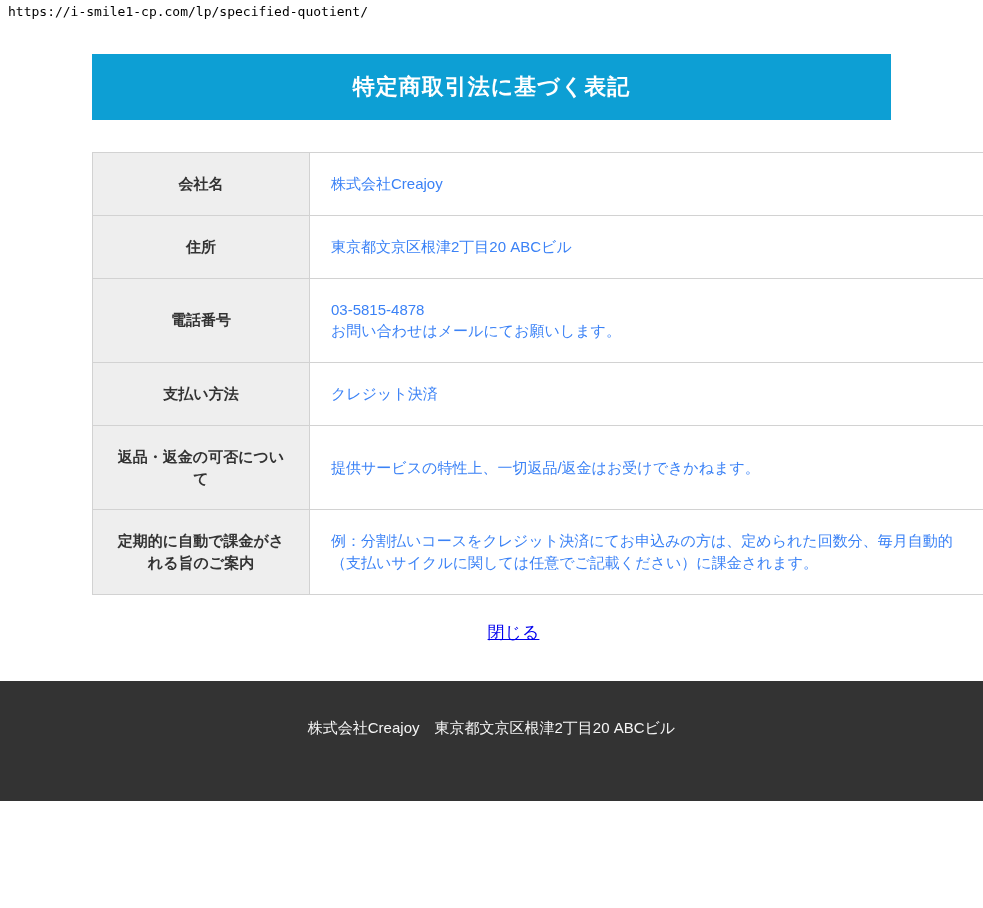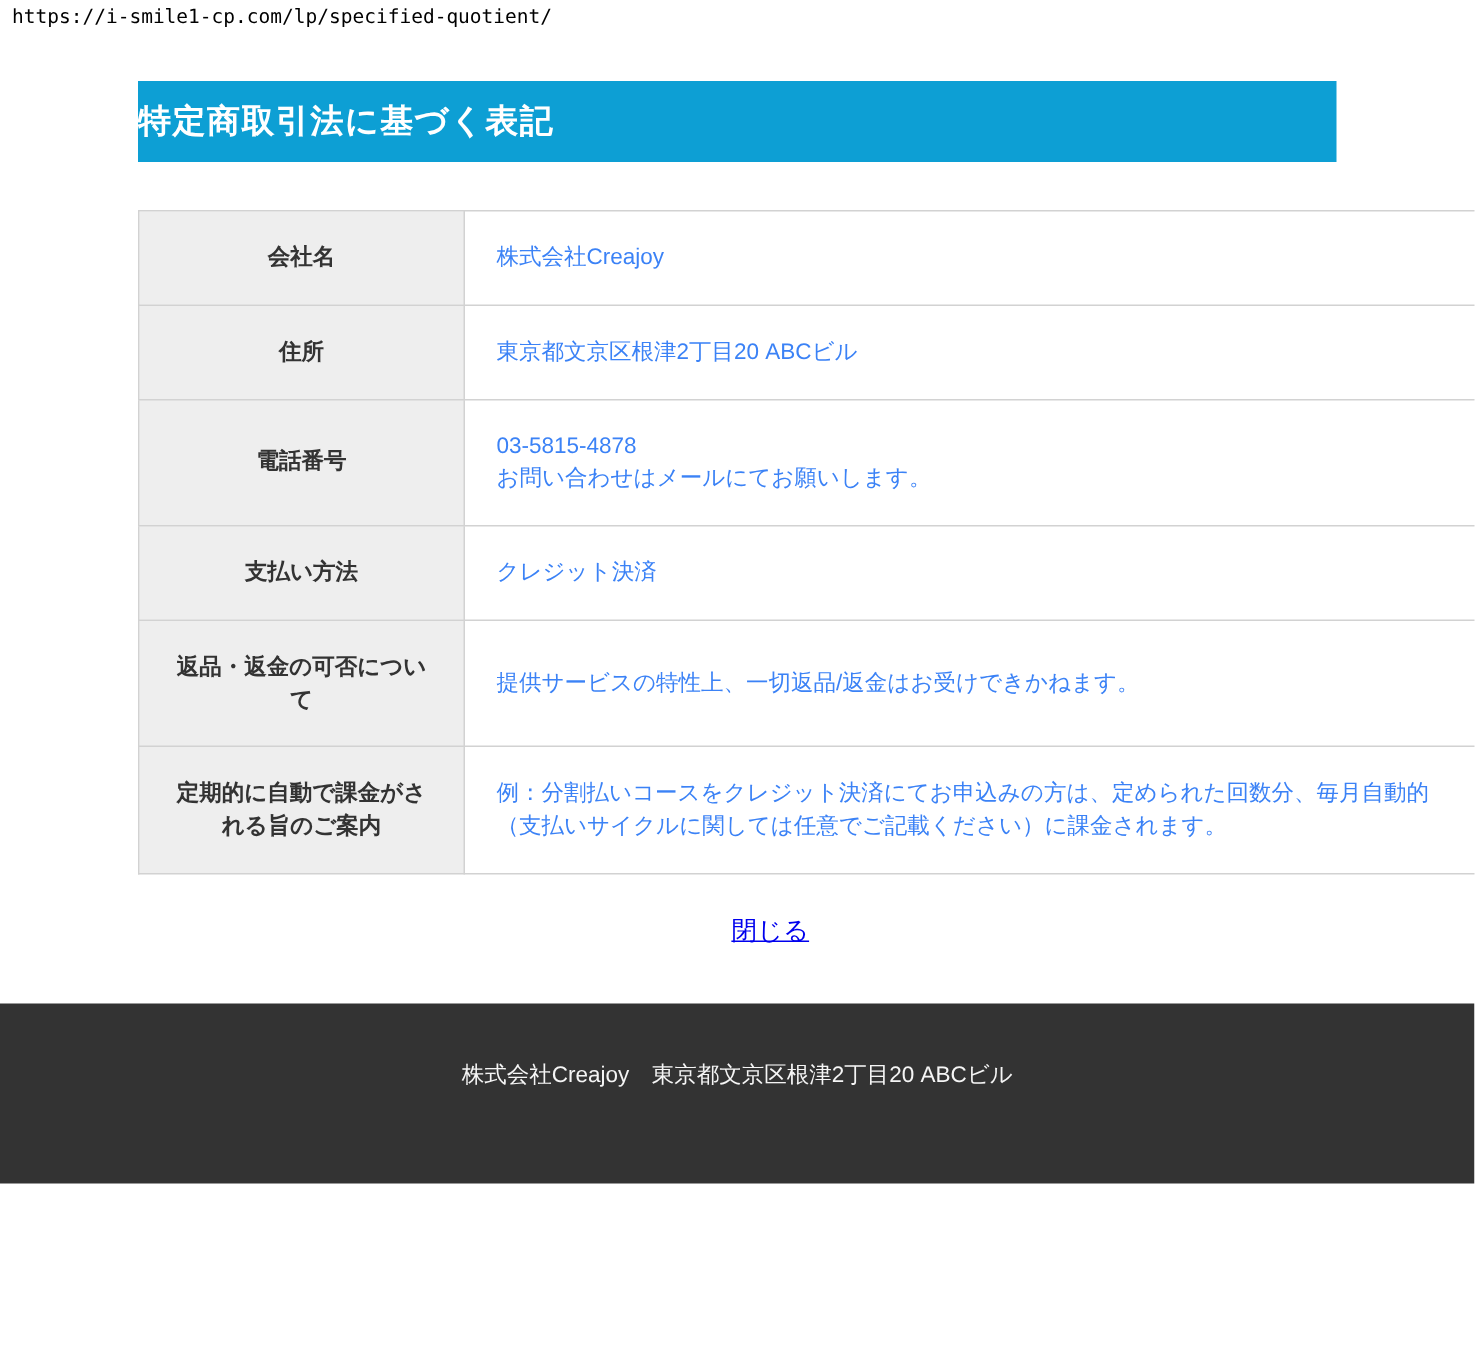--- a/index.html
+++ b/index.html
@@ -25,25 +25,25 @@
     letter-spacing: 0;
   }
   
   .container {
     width: 799px;
     margin: 0 auto;
   }
   
   .banner {
     margin-top: 30px;
-    height: 54px;
+    height: 66px;
     background: #0d9fd4;
     display: flex;
     align-items: center;
-    justify-content: flex-start;
+    justify-content: center;
   }
   .banner h1 {
     margin: 0;
     font-size: 22px;
     font-weight: bold;
     color: #ffffff;
     letter-spacing: 1px;
   }
   
   table.tokusho {

